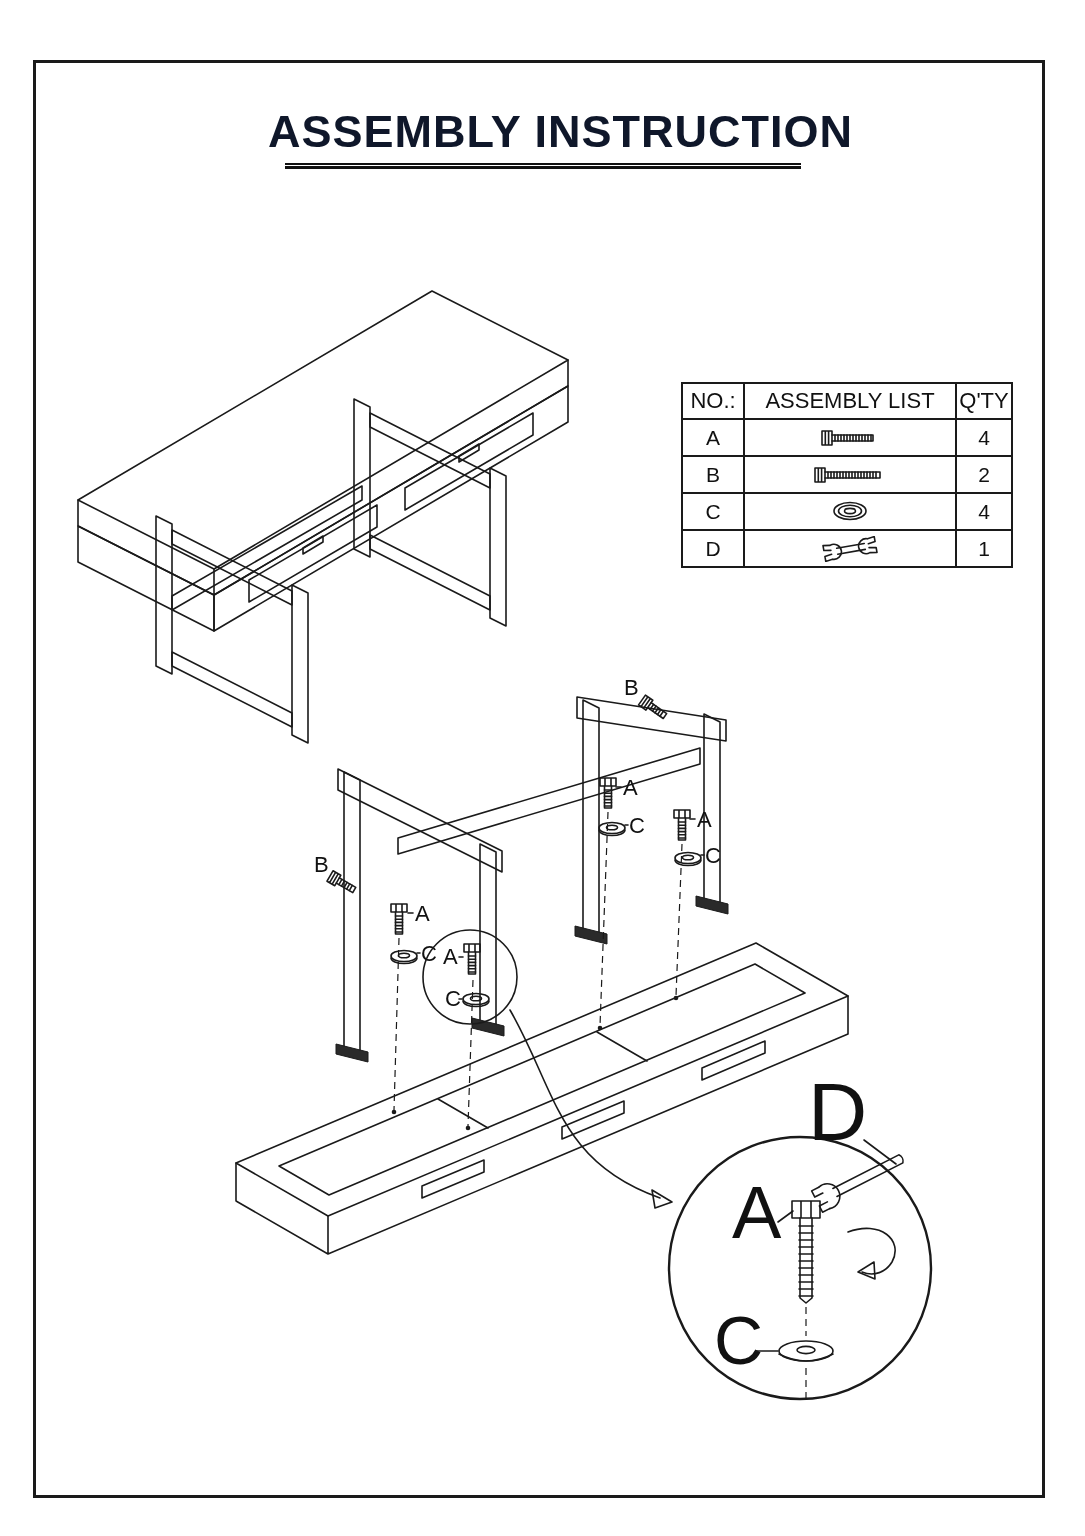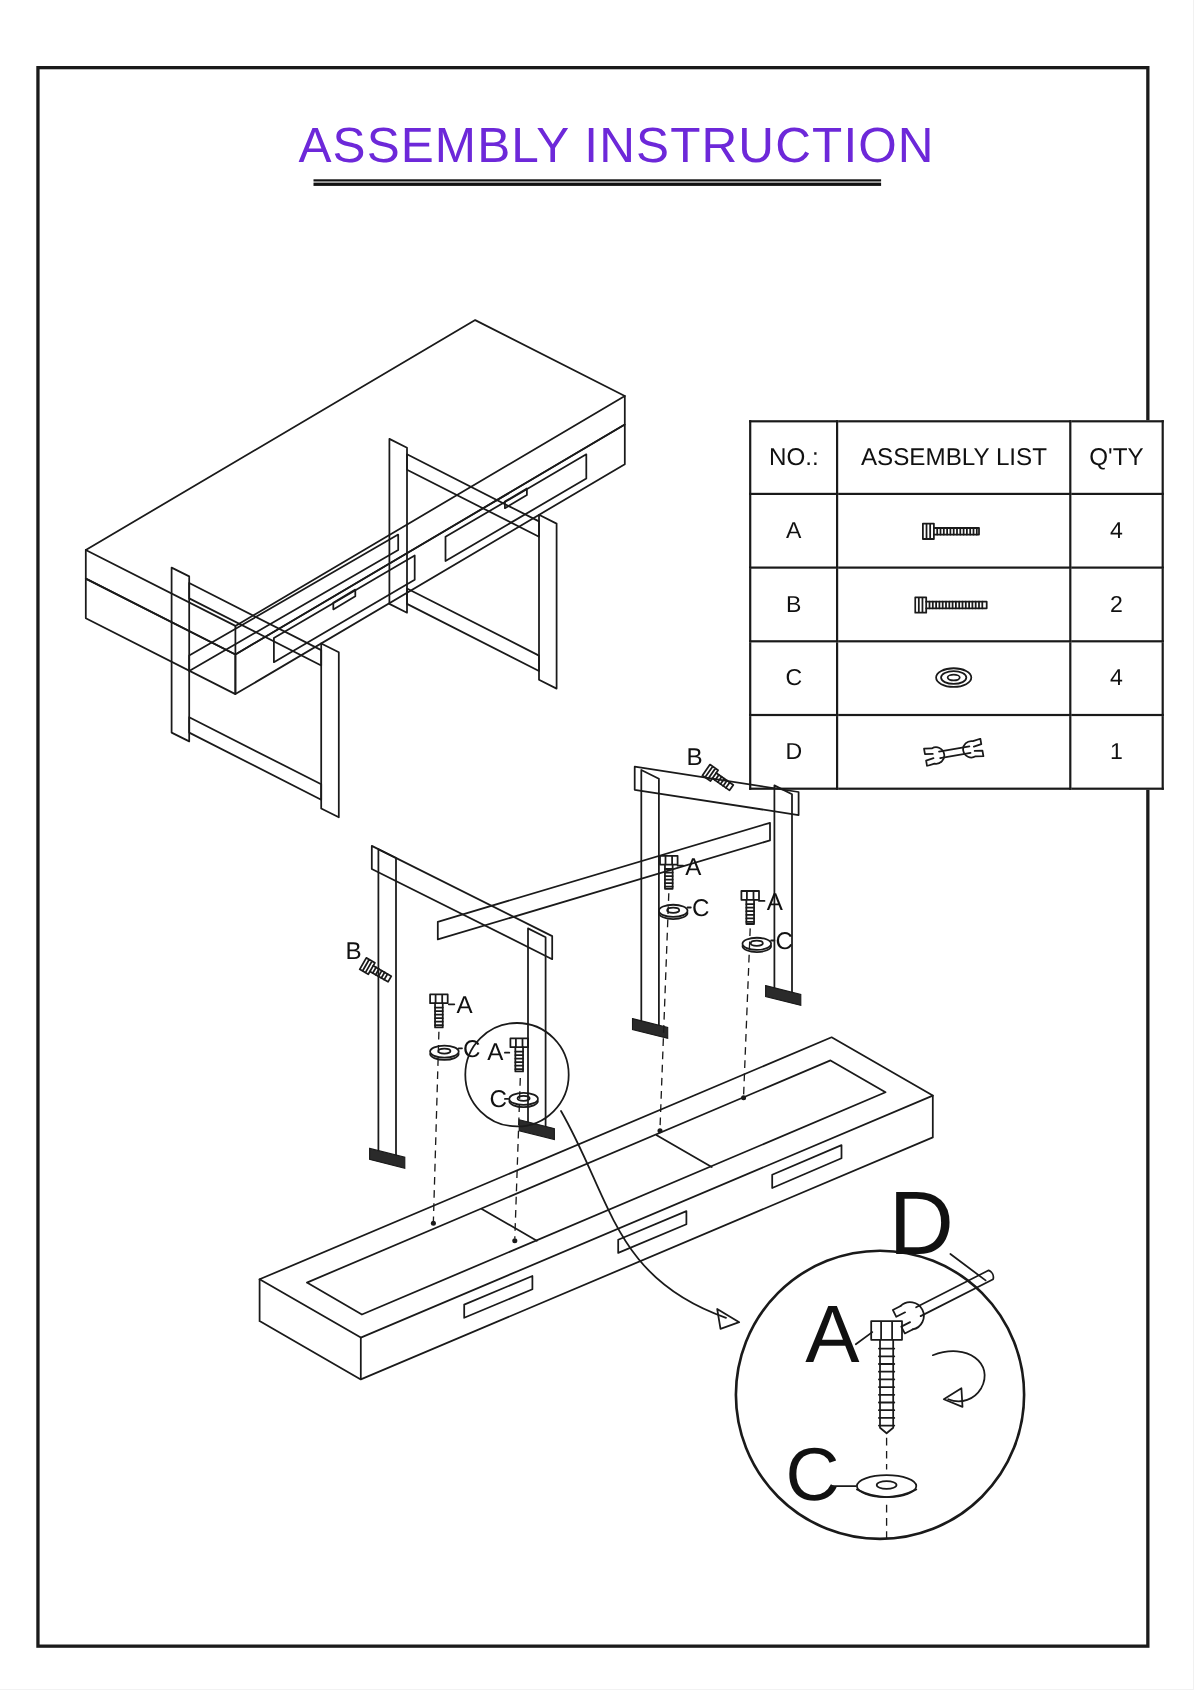--- a/index.html
+++ b/index.html
@@ -7,33 +7,33 @@
     position:relative; width:1085px; height:1536px; margin:0 auto;
     background:#ffffff; font-family:"Liberation Sans", sans-serif; color:#1a1a1a;
     overflow:hidden;
   }
   .border-frame {
     position:absolute; left:33px; top:60px; width:1012px; height:1438px;
     border:3px solid #1a1a1a; box-sizing:border-box;
   }
   .title-wrap { position:absolute; top:106px; left:0; right:0; text-align:center; }
   .title-wrap h1 {
-    margin:0; font-size:45px; font-weight:400; letter-spacing:1px; color:#6d28d9;padding-left:36px;
+    margin:0; font-size:45px; font-weight:700; letter-spacing:1px; color:#0f172a;padding-left:36px;
   }
   .title-underline {
     width:516px; margin:5px auto 0; height:6px; box-sizing:border-box;
     border-top:2px solid #111; border-bottom:3px solid #111;
   }
   table.hw {
     position:absolute; left:681px; top:382px; border-collapse:collapse;
     table-layout:fixed; background:#fff;
   }
   table.hw th, table.hw td {
     border:2px solid #1a1a1a; text-align:center; vertical-align:middle;
-    font-size:22px; font-weight:400; padding:16px; color:#111;
+    font-size:22px; font-weight:400; padding:1px; color:#111;
   }
   table.hw th { height:32px; }
   table.hw td { height:33px; font-size:21px; }
   .col-no { width:62px; } .col-hw { width:212px; } .col-qty { width:56px; }
   td svg { display:block; margin:0 auto; }
   .drawing { position:absolute; left:0; top:0; }
   .ln  { fill:none; stroke:#1a1a1a; stroke-width:1.6; stroke-linejoin:round; stroke-linecap:round; }
   .ln2 { fill:none; stroke:#1a1a1a; stroke-width:2.4; stroke-linejoin:round; stroke-linecap:round; }
   .pad { fill:#2a2a2a; stroke:#1a1a1a; stroke-width:1; }
   .dash { fill:none; stroke:#1a1a1a; stroke-width:1.2; stroke-dasharray:7 5; }

